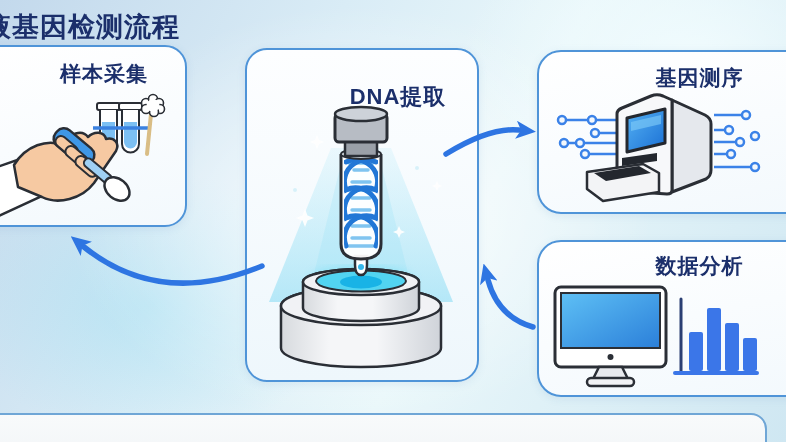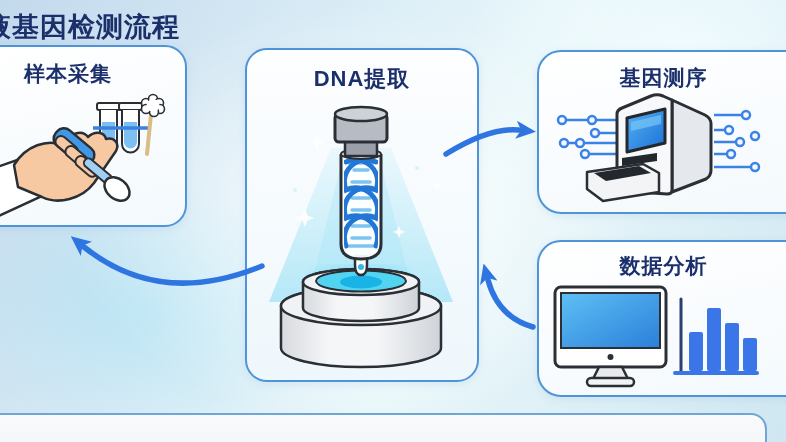--- a/index.html
+++ b/index.html
@@ -16,27 +16,27 @@
     position:absolute;left:-16px;top:9px;font-size:27px;font-weight:700;
     color:var(--title-text,#1b2f6b);letter-spacing:1px;white-space:nowrap;
   }
   .panel{
     position:absolute;border:2px solid var(--panel-border,#4f94d8);
     border-radius:22px;background:linear-gradient(168deg,#ffffff 0%,#f3f9fd 100%);
     box-shadow:0 2px 8px rgba(80,130,180,.12);overflow:hidden;
   }
   .panel-label{
     position:absolute;font-weight:700;color:var(--title-text,#1c2d66);
-    letter-spacing:1px;white-space:nowrap;
+    letter-spacing:1px;white-space:nowrap;margin-left:36px;
   }
   #panel-sample{left:-28px;top:45px;width:211px;height:178px;}
   #panel-sample .panel-label{left:50px;top:13px;font-size:21px;}
   #panel-dna{left:245px;top:48px;width:230px;height:330px;
     background:linear-gradient(180deg,#fdfeff 0%,#eef7fc 100%);}
-  #panel-dna .panel-label{left:0;top:14px;width:100%;text-align:center;font-size:22px;}
+  #panel-dna .panel-label{left:0;top:32px;width:100%;text-align:center;font-size:22px;}
   #panel-seq{left:537px;top:50px;width:280px;height:160px;border-radius:24px;}
   #panel-seq .panel-label{left:0;top:12px;width:249px;text-align:center;font-size:21px;}
   #panel-analysis{left:537px;top:240px;width:280px;height:153px;border-radius:24px;}
   #panel-analysis .panel-label{left:0;top:10px;width:249px;text-align:center;font-size:21px;}
   .illu{position:absolute;left:0;top:0;}
   #arrows{position:absolute;left:0;top:0;width:786px;height:442px;pointer-events:none;}
   #bottom-bar{
     position:absolute;left:-10px;top:413px;width:773px;height:40px;
     background:linear-gradient(180deg,#f8fafb,#f3f6f8);
     border:2px solid #6fa6d6;border-radius:0 16px 0 0;

